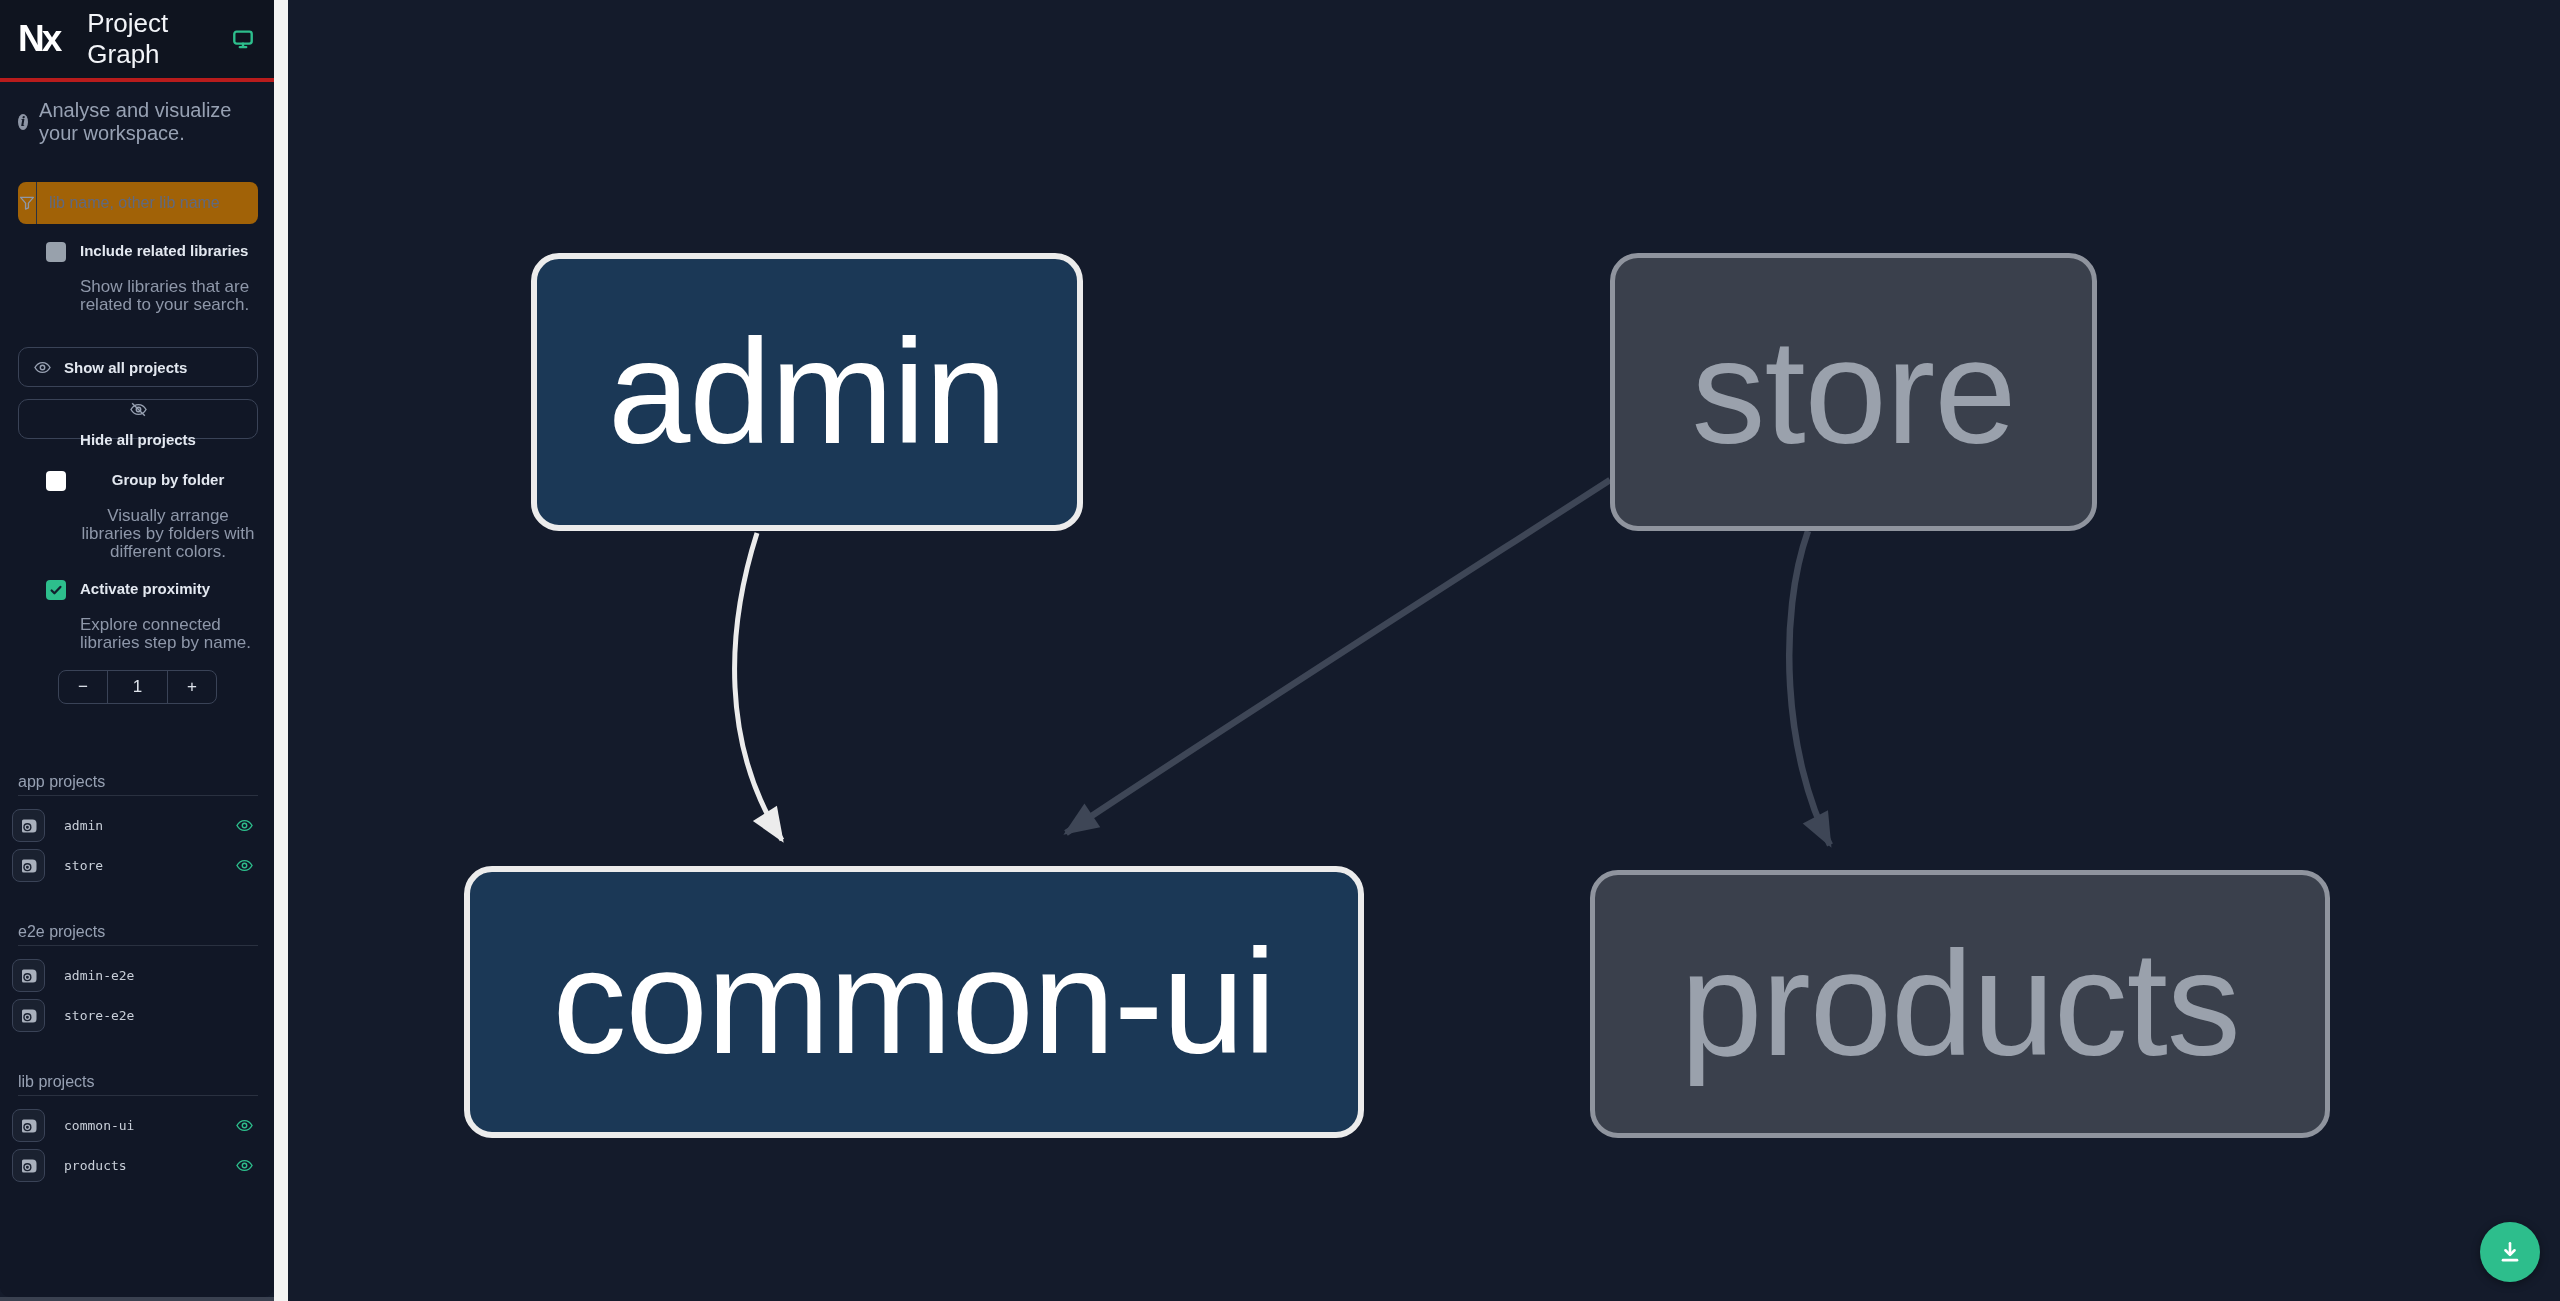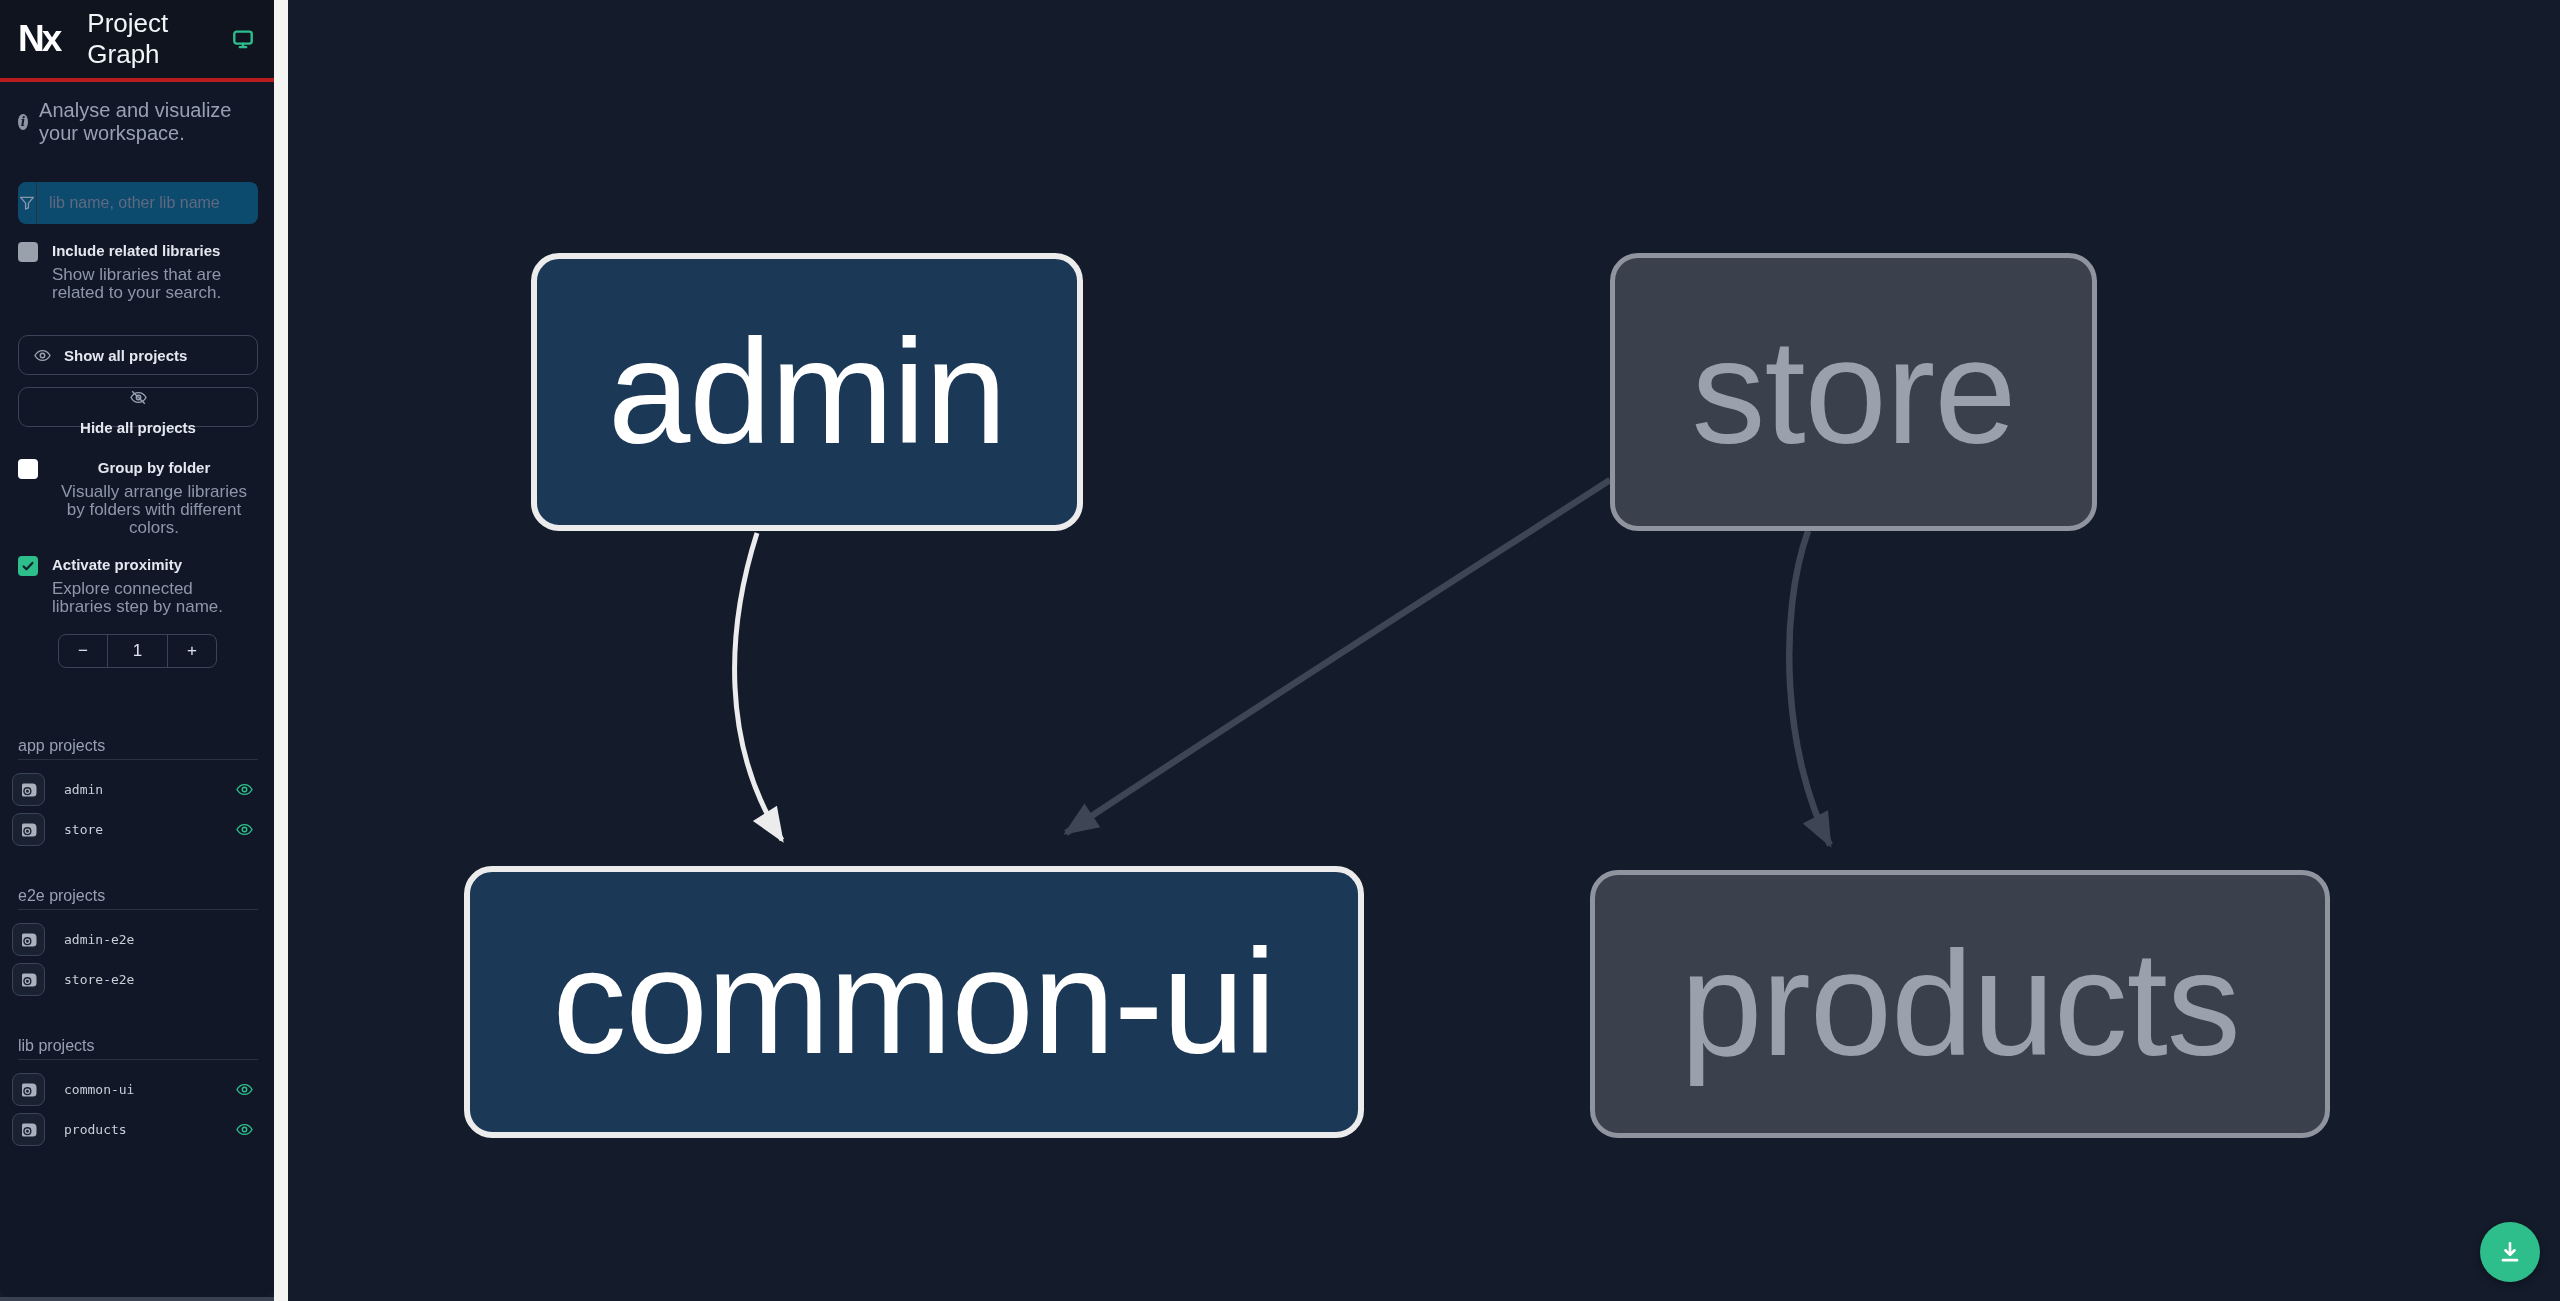--- a/index.html
+++ b/index.html
@@ -27,31 +27,31 @@
   .theme-btn svg { width:22px; height:22px; stroke:var(--accent,#2dbe8c); }
 
   .tagline { display:flex; align-items:center; gap:11px; padding:17px 18px 0 18px; }
   .tagline .txt { font-size:20px; color:#97a1b3; }
   .info-ic { width:16px; height:16px; border-radius:50%; background:#8e96a6; color:#131927;
     font-size:12px; font-weight:700; display:flex; align-items:center; justify-content:center;
     font-family:"DejaVu Serif", serif; font-style:italic; }
 
   .filter {
     margin:37px 16px 0 18px; height:42px; display:flex; align-items:stretch;
-    background:#0c4a6e; border-radius:8px; overflow:hidden;
+    background:#a16207; border-radius:8px; overflow:hidden;
   }
   .f-icon { width:45px; display:flex; align-items:center; justify-content:center; border-right:1px solid #2a3242; }
   .f-icon svg { width:18px; height:18px; stroke:#8e97a9; }
   .filter input {
     flex:1; background:transparent; border:none; outline:none; padding:0 12px;
     font-size:16px; color:#dfe4ec; font-family:"Liberation Sans",sans-serif;
   }
   .filter input::placeholder { color:#5f6980; }
 
-  .check-row { display:grid; grid-template-columns:20px 1fr; gap:4px 14px; padding:0 18px; cursor:pointer; }
+  .check-row { display:grid; grid-template-columns:20px 1fr; gap:16px 14px; padding:0 18px; cursor:pointer;margin-left:28px; }
   .cb { width:20px; height:20px; border-radius:4px; margin-top:1px; }
   .cb.disabled { background:#98a1ac; }
   .cb.unchecked { background:#ffffff; }
   .cb.checked { background:var(--accent,#2dbe8c); display:flex; align-items:center; justify-content:center; }
   .cb.checked svg { width:14px; height:14px; stroke:#12202e; }
   .cb-label { font-size:15px; font-weight:700; color:#e3e8f0; line-height:19px; }
   .cb-desc { grid-column:2; font-size:17px; color:#8e97a9; line-height:18px; max-width:212px; }
 
   .sb-btn {
     display:flex; align-items:center; gap:12px; margin:0 16px 0 18px; height:40px;

